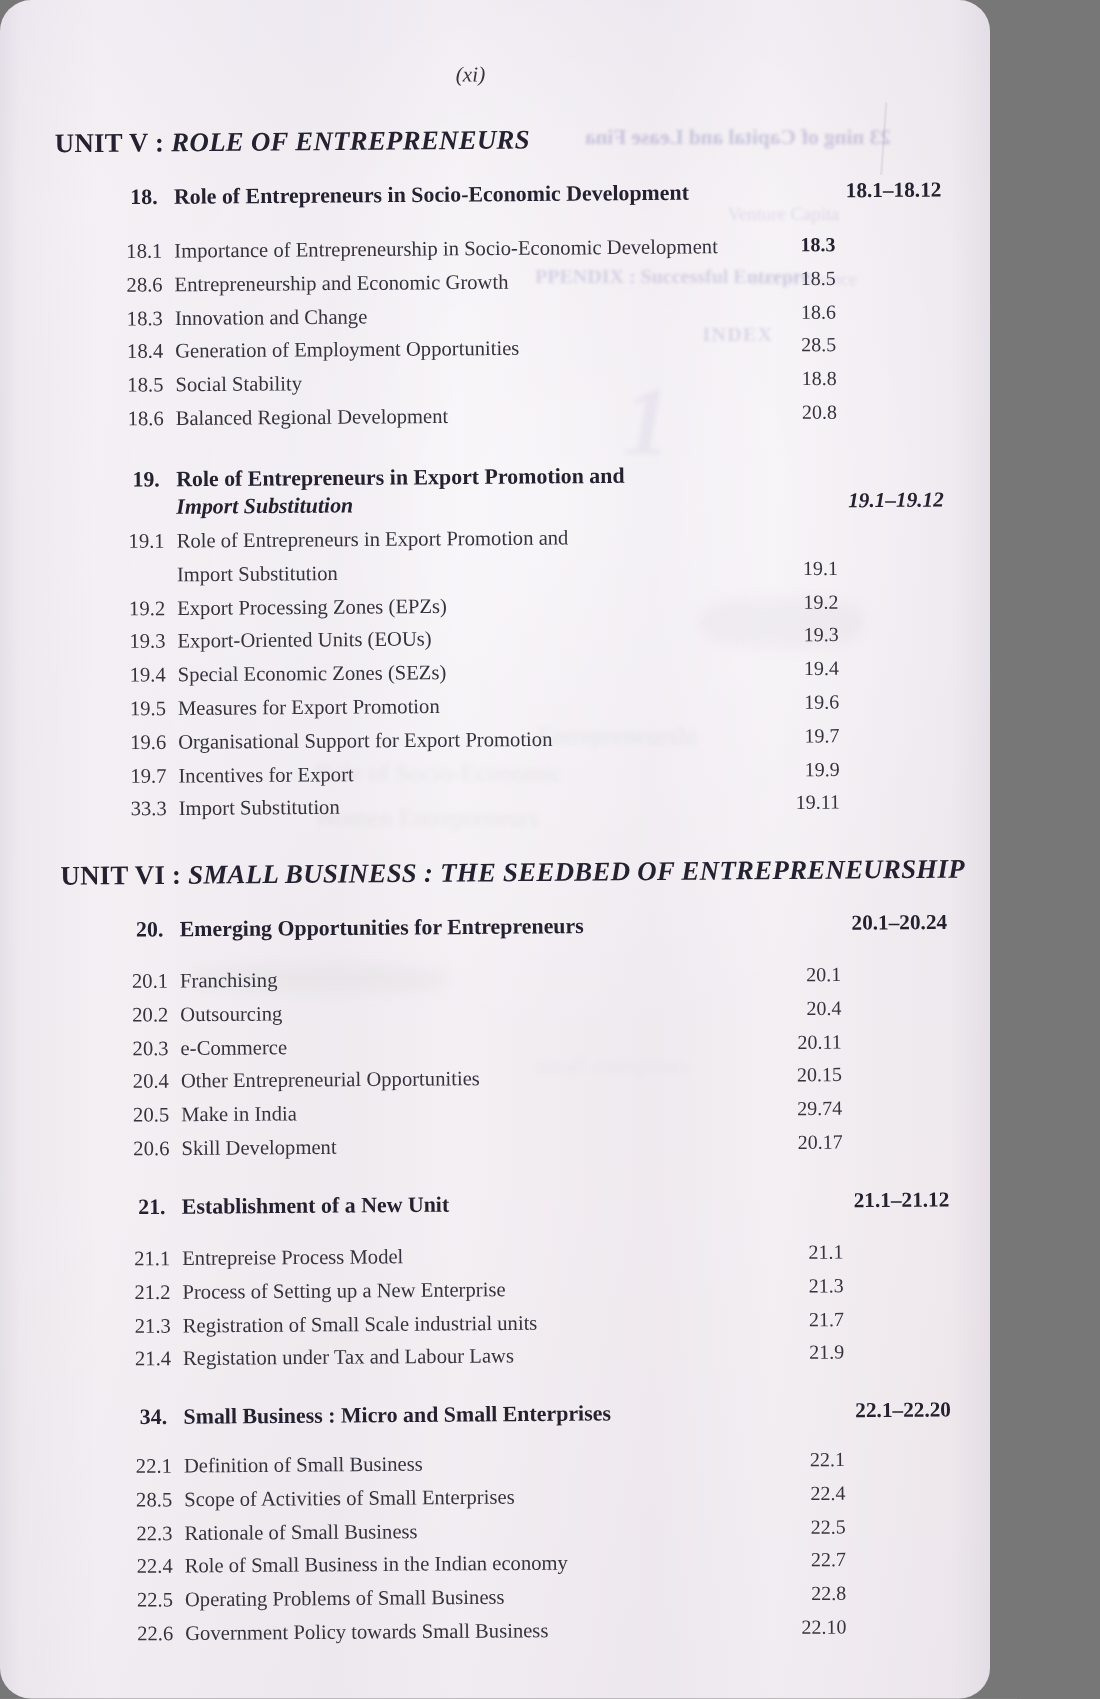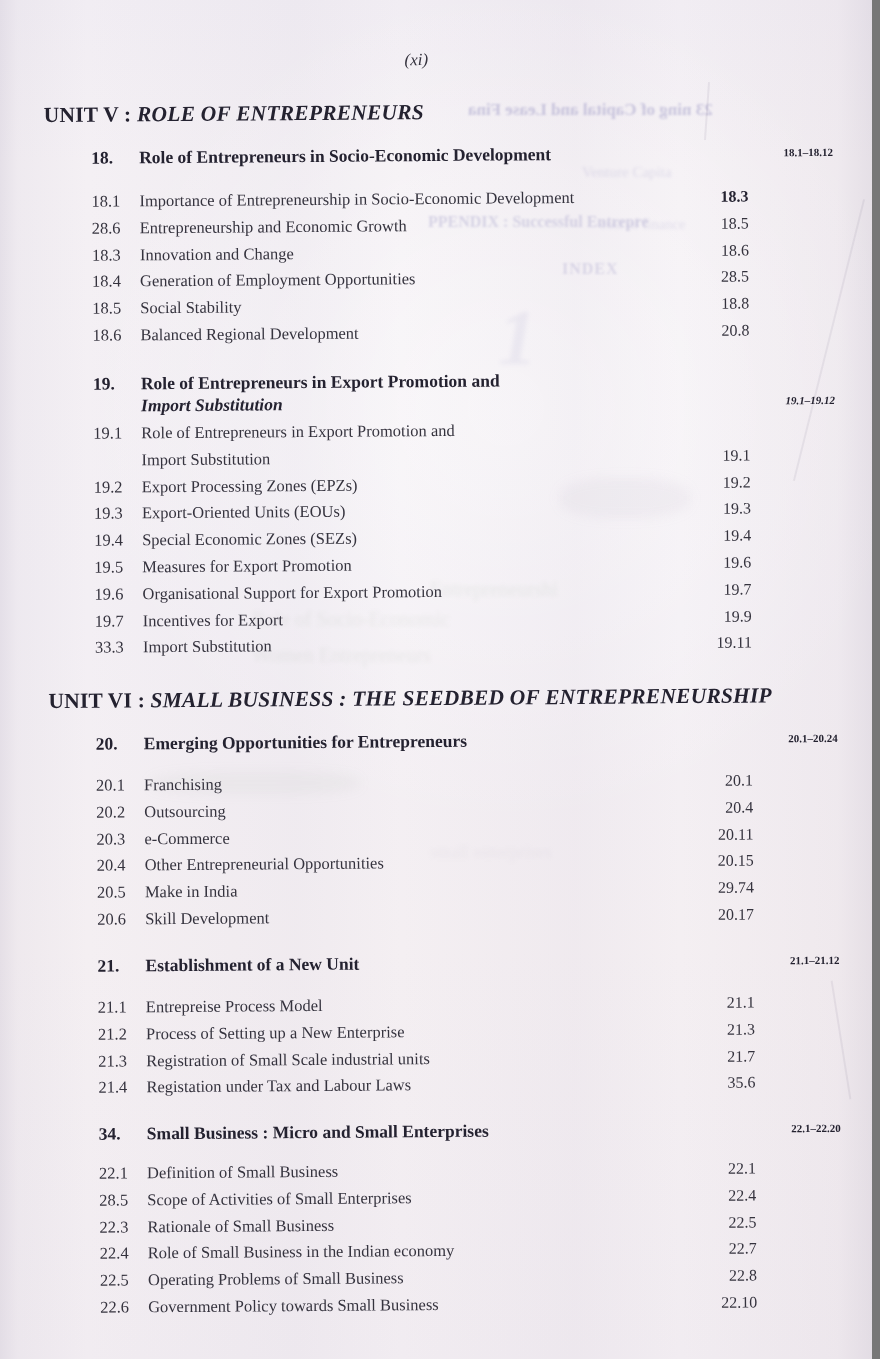--- a/index.html
+++ b/index.html
@@ -1,24 +1,25 @@
 <!DOCTYPE html>
 <html style="--ink: #35333e; --ink-bold: #242230; --ghost: #8d89bd;"><head>
 <meta charset="utf-8">
 <style>
   html,body{margin:0;padding:0;background:#777;}
   .page{
     position:relative;
-    width:872px;height:1359px;
+    width:792px;height:1359px;
     overflow:hidden;
     font-family:"Liberation Serif","DejaVu Serif",serif;
     background:
       radial-gradient(ellipse 70% 45% at 58% 30%, rgba(255,255,255,.55), rgba(255,255,255,0) 70%),
       linear-gradient(180deg, #f1edf3 0%, #f4f0f4 12%, #f3eff4 45%, #f4eff2 70%, #f1ecf1 100%),
       #f3eff3;
+    border-radius: 25px;
   }
   
   .page::before{
     content:"";position:absolute;inset:0;pointer-events:none;
     background:linear-gradient(90deg,
       rgba(190,182,200,.28) 0%, rgba(190,182,200,.10) 2%,
       rgba(255,255,255,0) 10%,
       rgba(203,196,214,.10) 34%, rgba(255,255,255,0) 46%,
       rgba(208,198,214,.12) 66%, rgba(255,255,255,0) 78%,
       rgba(214,202,212,.16) 96%, rgba(186,176,192,.26) 100%);
@@ -28,25 +29,25 @@
   .pagenum{position:absolute;left:0;right:30px;text-align:center;
     font-style:italic;font-size:17px;color:var(--ink);}
   .unit{position:absolute;left:48px;right:20px;font-weight:bold;
     font-size:21.5px;letter-spacing:.2px;color:var(--ink-bold);white-space:nowrap;}
   .unit .ut{font-style:italic;}
 
   .block{position:absolute;left:0;right:0;}
   .row{position:relative;padding-left:95px;color:var(--ink);}
   .chap-row{font-weight:bold;font-size:17.5px;line-height:22px;color:var(--ink-bold);}
   .sec-row{font-size:16.5px;line-height:26.8px;}
-  .num{display:inline-block;width:48px;}
+  .num{display:inline-block;width:48px;text-align:center;}
   .pg{position:absolute;top:0;right:35px;line-height:inherit;}
   .sec-row .pg{right:120px;font-size:16px;}
   .pg.b{font-weight:bold;color:var(--ink-bold);}
-  .range{font-size:11px;}
+  .range{font-size:17px;}
   .it{font-style:italic;}
   .two .pg{top:auto;bottom:0;text-align:right;}
   .cont{display:block;margin-left:48px;}
   .sec-two .pg{top:26.8px;}
 
   
   .ghost{position:absolute;pointer-events:none;color:var(--ghost);white-space:nowrap;}
   .g-top{left:468px;top:100px;font-weight:bold;font-size:17px;opacity:.42;
     filter:blur(1.1px);transform:scaleX(-1);}
   .g-venture{left:582px;top:164px;font-size:15px;opacity:.22;filter:blur(1.4px);}
@@ -225,21 +226,21 @@
       <div class="row sec-row">
         <span class="num">21.2</span><span>Process of Setting up a New Enterprise</span>
         <span class="pg">21.3</span>
       </div>
       <div class="row sec-row">
         <span class="num">21.3</span><span>Registration of Small Scale industrial units</span>
         <span class="pg">21.7</span>
       </div>
       <div class="row sec-row">
         <span class="num">21.4</span><span>Registation under Tax and Labour Laws</span>
-        <span class="pg">35.6</span>
+        <span class="pg">21.9</span>
       </div>
     </div>
 
     <div class="block" style="top:1120px">
       <div class="row chap-row">
         <span class="num">34.</span><span>Small Business : Micro and Small Enterprises</span>
         <span class="pg range">22.1–22.20</span>
       </div>
     </div>
     <div class="block" style="top:1158px">

